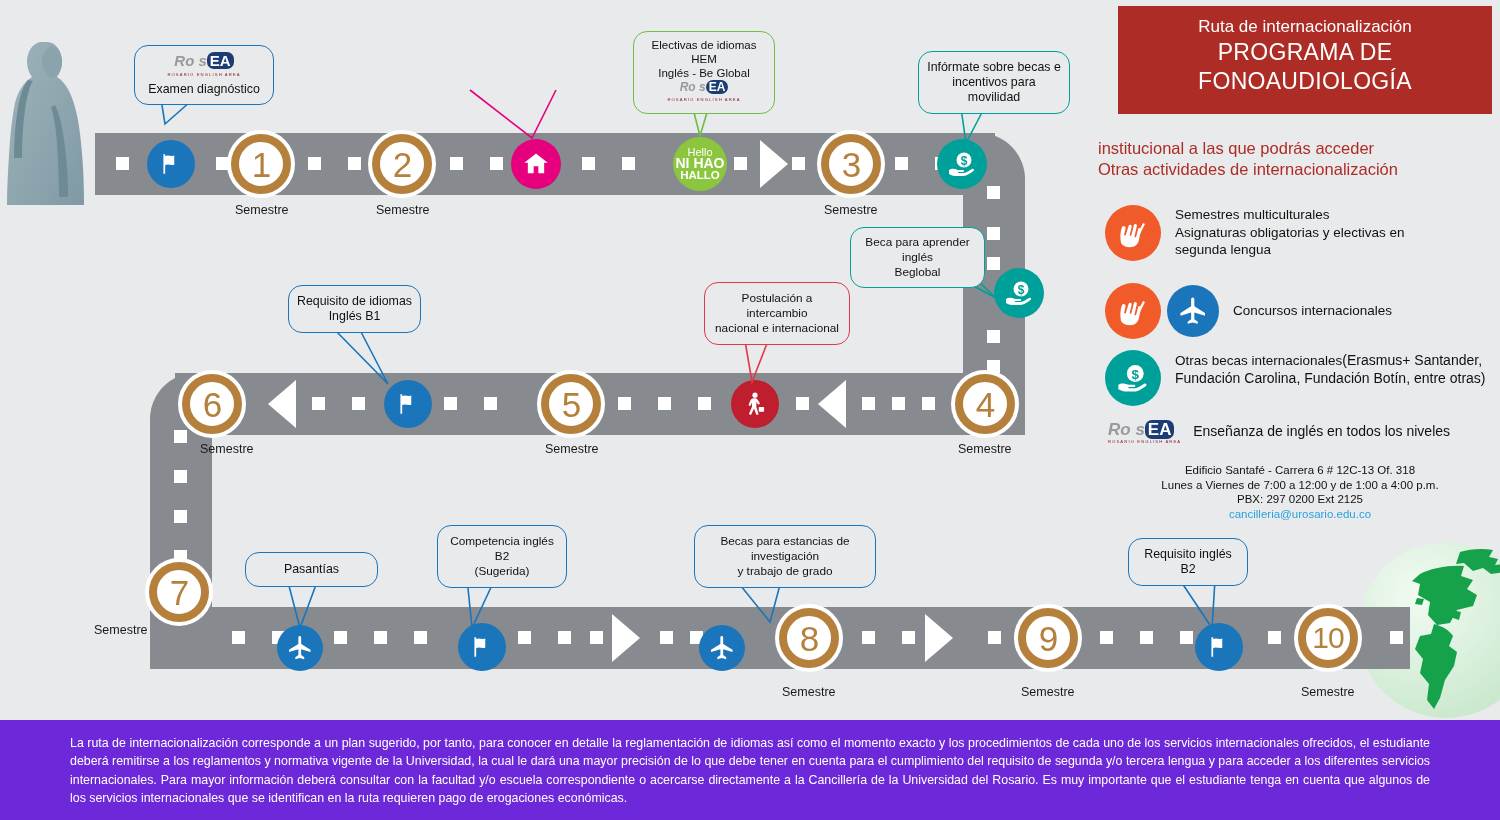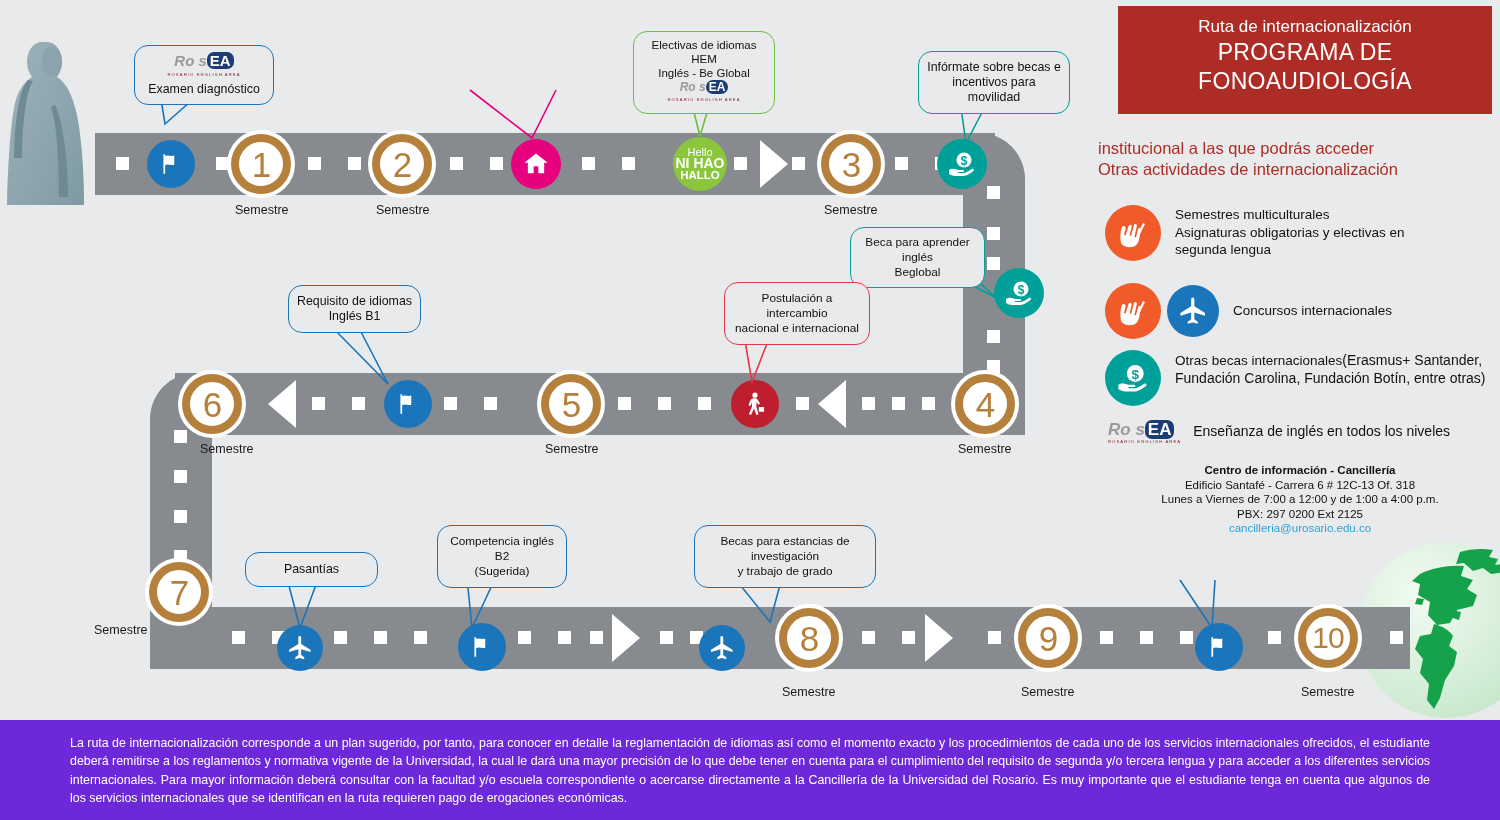--- a/index.html
+++ b/index.html
@@ -45,21 +45,21 @@
   .hello .l1{font-weight:normal;font-size:11px;display:block;}
   .hello .l2{font-size:14px;display:block;}
   .hello .l3{font-size:11.5px;display:block;}
 
   
   .callout{position:absolute;background:#e9eaeb;border:1.6px solid #1b75bb;border-radius:14px;
     padding:7px 12px;font-size:12.4px;line-height:15px;color:#111;text-align:center;box-sizing:border-box;}
   .callout.pink{border-color:#e6007e;}
   .callout.green{border-color:#6cbe45;}
   .callout.teal{border-color:#00a09a;}
-  .callout.red{border-color:#e03a4a;margin-left:20px;}
+  .callout.red{border-color:#e03a4a;}
   .leader{position:absolute;pointer-events:none;}
 
   
   .rosea{display:inline-block;position:relative;}
   .rosea .w1{color:#9a9a9a;font-weight:bold;font-style:italic;}
   .rosea .w2{background:#1b3c74;color:#fff;font-weight:bold;padding:0 3px;border-radius:7px;}
   .rosea .sub{display:block;color:#8e1f2f;font-size:4.2px;letter-spacing:1.1px;text-align:center;margin-top:-1px;}
 
   
   .title-box{position:absolute;left:1118px;top:6px;width:374px;height:108px;background:#ad2d26;
@@ -397,20 +397,24 @@
   <div class="callout" style="left:437px;top:525px;width:130px;padding:8px 5px;font-size:11.8px;">
     <div>Competencia inglés B2</div>
     <div>(Sugerida)</div>
   </div>
 
   <div class="callout" style="left:694px;top:525px;width:182px;padding:8px 5px;font-size:11.8px;">
     <div>Becas para estancias de investigación</div>
     <div>y trabajo de grado</div>
   </div>
 
+  <div class="callout" style="left:1128px;top:538px;width:120px;padding:8px 5px;">
+    <div>Requisito inglés</div>
+    <div>B2</div>
+  </div>
 
   <div class="title-box">
     <div class="t1">Ruta de internacionalización</div>
     <div class="t2">PROGRAMA DE</div>
     <div class="t2">FONOAUDIOLOGÍA</div>
   </div>
 
   <div class="panel-head">
     <div>institucional a las que podrás acceder</div>
     <div>Otras actividades de internacionalización</div>
@@ -467,21 +471,20 @@
   <div class="pitem" style="left:1108px;top:420px;width:390px;align-items:center;">
     <span class="rosea" style="font-size:17px;flex:none;">
       <span class="w1">Ro s</span><span class="w2">EA</span><span class="sub">ROSARIO ENGLISH AREA</span>
     </span>
     <div class="txt" style="margin-left:12px;font-size:14px;">
       <div>Enseñanza de inglés en todos los niveles</div>
     </div>
   </div>
 
   <div class="contact">
-    <div class="b">Centro de información - Cancillería</div>
     <div>Edificio Santafé - Carrera 6 # 12C-13 Of. 318</div>
     <div>Lunes a Viernes de 7:00 a 12:00 y de 1:00 a 4:00 p.m.</div>
     <div>PBX: 297 0200 Ext 2125</div>
     <div class="mail">cancilleria@urosario.edu.co</div>
   </div>
 
   <div class="footer">
     <p>La ruta de internacionalización corresponde a un plan sugerido, por tanto, para conocer en detalle la reglamentación de idiomas así como el momento exacto y los procedimientos de cada uno de los servicios internacionales ofrecidos, el estudiante deberá remitirse a los reglamentos y normativa vigente de la Universidad, la cual le dará una mayor precisión de lo que debe tener en cuenta  para el cumplimiento del requisito de segunda y/o tercera lengua y para acceder a los diferentes servicios internacionales.  Para mayor información deberá consultar con la facultad y/o escuela correspondiente o acercarse directamente a la Cancillería de la Universidad del Rosario.  Es muy importante que el estudiante tenga en cuenta que algunos de los servicios internacionales que se identifican en la ruta requieren pago de erogaciones económicas.</p>
   </div>
 

